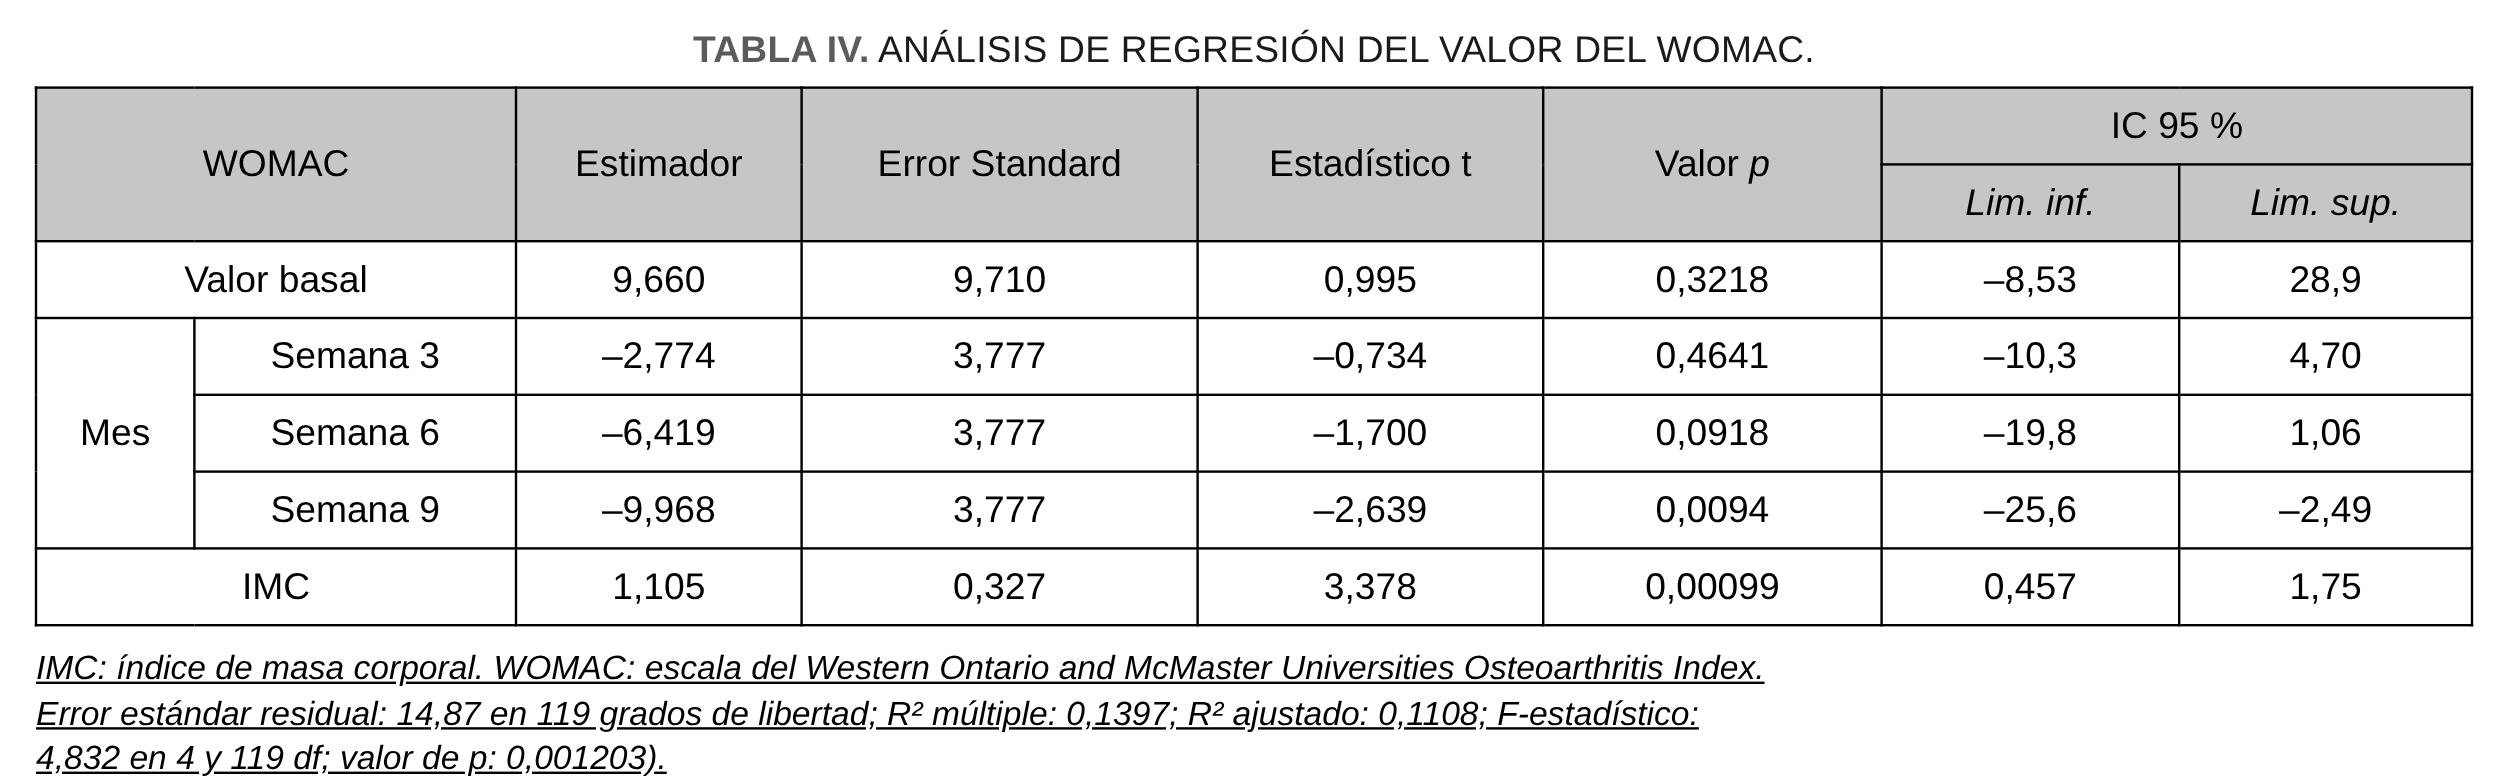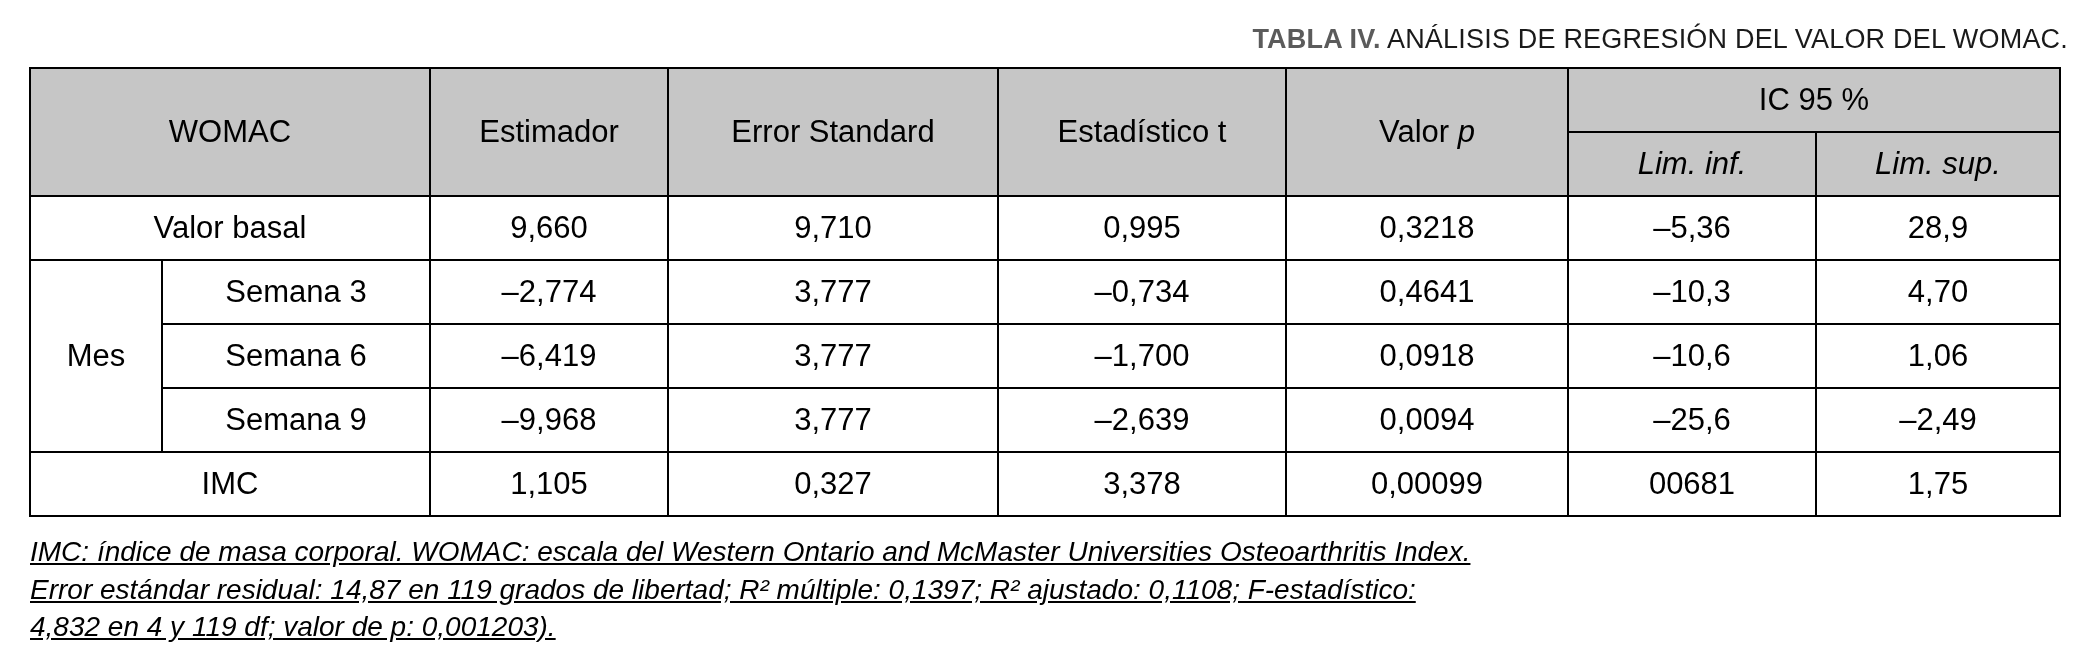--- a/index.html
+++ b/index.html
@@ -15,22 +15,22 @@
     overflow: hidden;
   }
   .page {
     position: relative;
     width: 2090px;
     height: 648px;
     box-sizing: border-box;
     padding: 18px 22px 0 22px;
   }
   .caption {
-    text-align: right;
-    font-size: 27px;
+    text-align: center;
+    font-size: 31px;
     letter-spacing: 0.2px;
     margin: 6px 0 12px 0;
     white-space: nowrap;
   }
   .caption .cap-label {
     color: #5b5b5b;
     font-weight: bold;
   }
   .caption .cap-text {
     color: #1a1a1a;
@@ -118,58 +118,58 @@
         <th class="hdr hdr-sub">Lim. sup.</th>
       </tr>
     </thead>
     <tbody>
       <tr>
         <td class="rowlabel-merge" colspan="2">Valor basal</td>
         <td>9,660</td>
         <td>9,710</td>
         <td>0,995</td>
         <td>0,3218</td>
-        <td>–5,36</td>
+        <td>–8,53</td>
         <td>28,9</td>
       </tr>
       <tr>
         <td rowspan="3">Mes</td>
         <td>Semana 3</td>
         <td>–2,774</td>
         <td>3,777</td>
         <td>–0,734</td>
         <td>0,4641</td>
         <td>–10,3</td>
         <td>4,70</td>
       </tr>
       <tr>
         <td>Semana 6</td>
         <td>–6,419</td>
         <td>3,777</td>
         <td>–1,700</td>
         <td>0,0918</td>
-        <td>–10,6</td>
+        <td>–19,8</td>
         <td>1,06</td>
       </tr>
       <tr>
         <td>Semana 9</td>
         <td>–9,968</td>
         <td>3,777</td>
         <td>–2,639</td>
         <td>0,0094</td>
         <td>–25,6</td>
         <td>–2,49</td>
       </tr>
       <tr>
         <td class="rowlabel-merge" colspan="2">IMC</td>
         <td>1,105</td>
         <td>0,327</td>
         <td>3,378</td>
         <td>0,00099</td>
-        <td>00681</td>
+        <td>0,457</td>
         <td>1,75</td>
       </tr>
     </tbody>
   </table>
 
   <div class="note">
     <div>IMC: índice de masa corporal. WOMAC: escala del Western Ontario and McMaster Universities Osteoarthritis Index.</div>
     <div>Error estándar residual: 14,87 en 119 grados de libertad; R² múltiple: 0,1397; R² ajustado: 0,1108; F-estadístico:</div>
     <div>4,832 en 4 y 119 df; valor de p: 0,001203).</div>
   </div>

